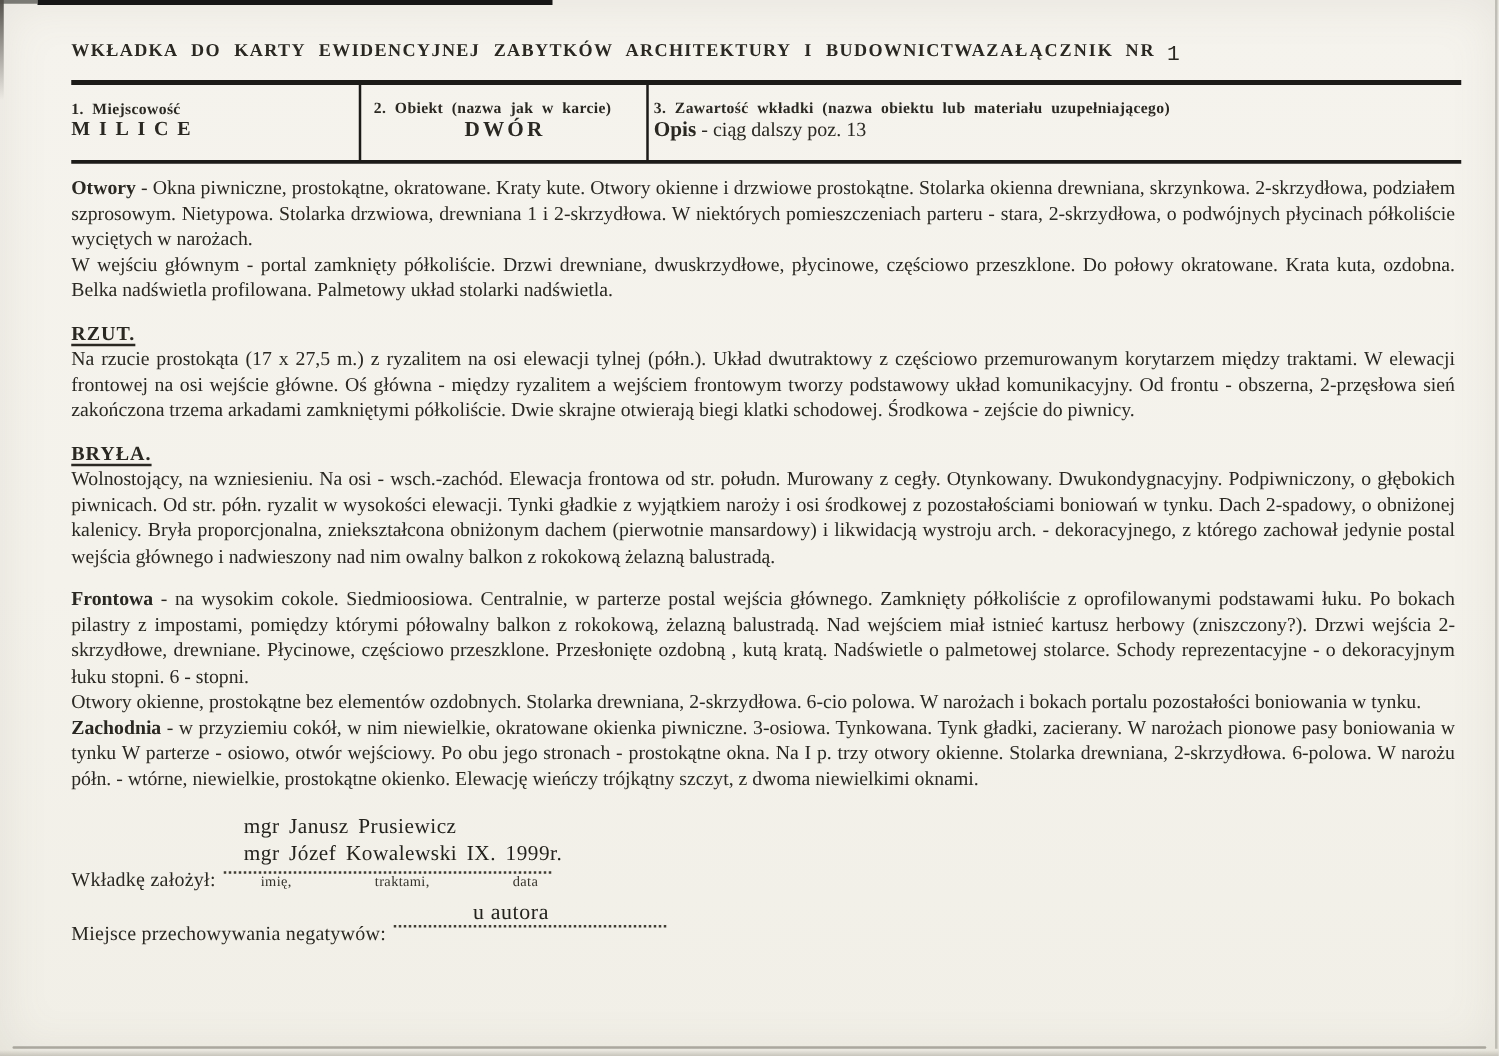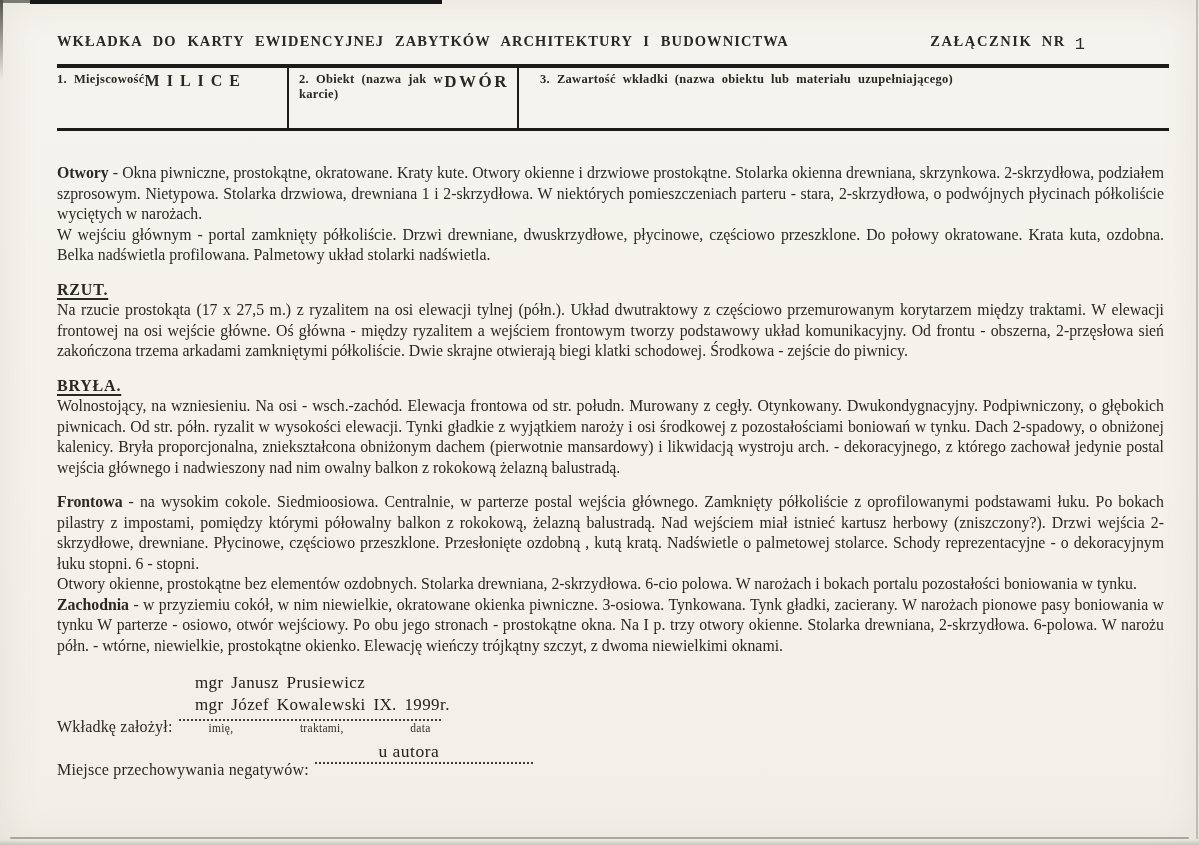--- a/index.html
+++ b/index.html
@@ -20,40 +20,40 @@
   .edge-top{position:absolute;top:0;left:30px;width:412px;height:4px;background:#161616;}
   .edge-top-left{position:absolute;top:0;left:0;width:30px;height:3px;background:#4a4a46;opacity:.7;}
   .edge-left{position:absolute;top:0;left:0;width:3px;height:80px;background:linear-gradient(#55524c,rgba(85,82,76,0));}
   .edge-right{position:absolute;top:0;right:1px;bottom:6px;width:2px;background:rgba(140,137,128,.45);}
   .edge-bottom{position:absolute;bottom:6px;left:10px;right:10px;height:2px;background:rgba(105,102,92,.5);border-radius:2px;}
   .edge-bottom2{position:absolute;bottom:0;left:0;right:0;height:5px;background:linear-gradient(rgba(190,187,178,.0),rgba(170,167,156,.55));}
 
   .inner{position:relative;padding:0 30px 0 57px;}
 
   
-  .doc-header{display:flex;justify-content:space-between;align-items:baseline;padding-top:32px;}
+  .doc-header{display:flex;justify-content:flex-start;align-items:baseline;padding-top:32px;}
   .doc-title{font-weight:bold;font-size:14.5px;letter-spacing:1.1px;word-spacing:6px;white-space:nowrap;}
   .attachment{font-weight:bold;font-size:14.5px;letter-spacing:1.6px;word-spacing:4px;margin-right:84px;white-space:nowrap;}
   .attachment-number{font-family:"Liberation Mono","DejaVu Sans Mono",monospace;font-weight:400;font-size:17px;position:relative;top:3px;margin-left:9px;letter-spacing:0;}
 
   
   .info-table{display:flex;margin-top:13px;border-top:4px solid #1c1b18;border-bottom:3px solid #1c1b18;}
-  .info-col{box-sizing:border-box;min-height:60px;padding:4px 8px 7px 0;display:flex;flex-direction:row;justify-content:flex-start;}
+  .info-col{box-sizing:border-box;min-height:60px;padding:4px 8px 7px 0;display:flex;flex-direction:column;justify-content:center;}
   .col-1{width:230px;}
   .col-2{width:230px;border-left:2px solid #1c1b18;padding-left:10px;}
-  .col-3{flex:1;border-left:2px solid #1c1b18;padding-left:21px;}
+  .col-3{flex:1;border-left:2px solid #1c1b18;padding-left:4px;}
   .col-label{font-weight:bold;font-size:12.5px;letter-spacing:.3px;word-spacing:3.5px;}
   .col-value{font-size:16px;}
   .v-milice{font-weight:bold;letter-spacing:7px;}
   .v-dwor{font-weight:bold;font-size:17px;letter-spacing:2.5px;text-align:center;}
   .v-opis-lead{font-weight:bold;font-size:17px;}
   .v-opis-rest{font-size:16px;}
 
   
-  .doc-body{margin-top:32px;margin-right:5px;font-size:15.8px;line-height:20.5px;text-align:justify;}
+  .doc-body{margin-top:10px;margin-right:5px;font-size:15.8px;line-height:20.5px;text-align:justify;}
   .section{margin-bottom:14px;}
   .section:last-child{margin-bottom:0;}
   .section-heading{font-weight:bold;font-size:16px;letter-spacing:.8px;text-decoration:underline;text-underline-offset:3px;text-decoration-thickness:1.5px;margin:0;}
   .doc-body p{margin:0;}
   .para-lead{font-weight:bold;}
 
   
   .doc-footer{margin-top:16px;font-size:16px;}
   .typed-names{margin-left:138px;font-size:17px;line-height:22px;letter-spacing:.4px;word-spacing:3px;color:#23221d;}
   .field-row{display:flex;align-items:flex-start;margin-top:2px;}
@@ -90,20 +90,23 @@
       <div class="info-col col-1">
         <div class="col-label">1. Miejscowość</div>
         <div class="col-value v-milice">MILICE</div>
       </div>
       <div class="info-col col-2">
         <div class="col-label">2. Obiekt (nazwa jak w karcie)</div>
         <div class="col-value v-dwor">DWÓR</div>
       </div>
       <div class="info-col col-3">
         <div class="col-label">3. Zawartość wkładki (nazwa obiektu lub materiału uzupełniającego)</div>
+        <div class="col-value">
+          <span class="v-opis-lead">Opis</span><span class="v-opis-rest"> - ciąg dalszy poz. 13</span>
+        </div>
       </div>
     </div>
 
     <div class="doc-body">
 
       <div class="section">
         <p><span class="para-lead">Otwory</span><span> - Okna piwniczne, prostokątne, okratowane. Kraty kute. Otwory okienne i drzwiowe prostokątne. Stolarka okienna drewniana, skrzynkowa. 2-skrzydłowa, podziałem szprosowym. Nietypowa. Stolarka drzwiowa, drewniana 1 i 2-skrzydłowa. W niektórych pomieszczeniach parteru - stara, 2-skrzydłowa, o podwójnych płycinach półkoliście wyciętych w narożach.</span></p>
         <p><span>W wejściu głównym - portal zamknięty półkoliście. Drzwi drewniane, dwuskrzydłowe, płycinowe, częściowo przeszklone. Do połowy okratowane. Krata kuta, ozdobna. Belka nadświetla profilowana. Palmetowy układ stolarki nadświetla.</span></p>
       </div>
 

